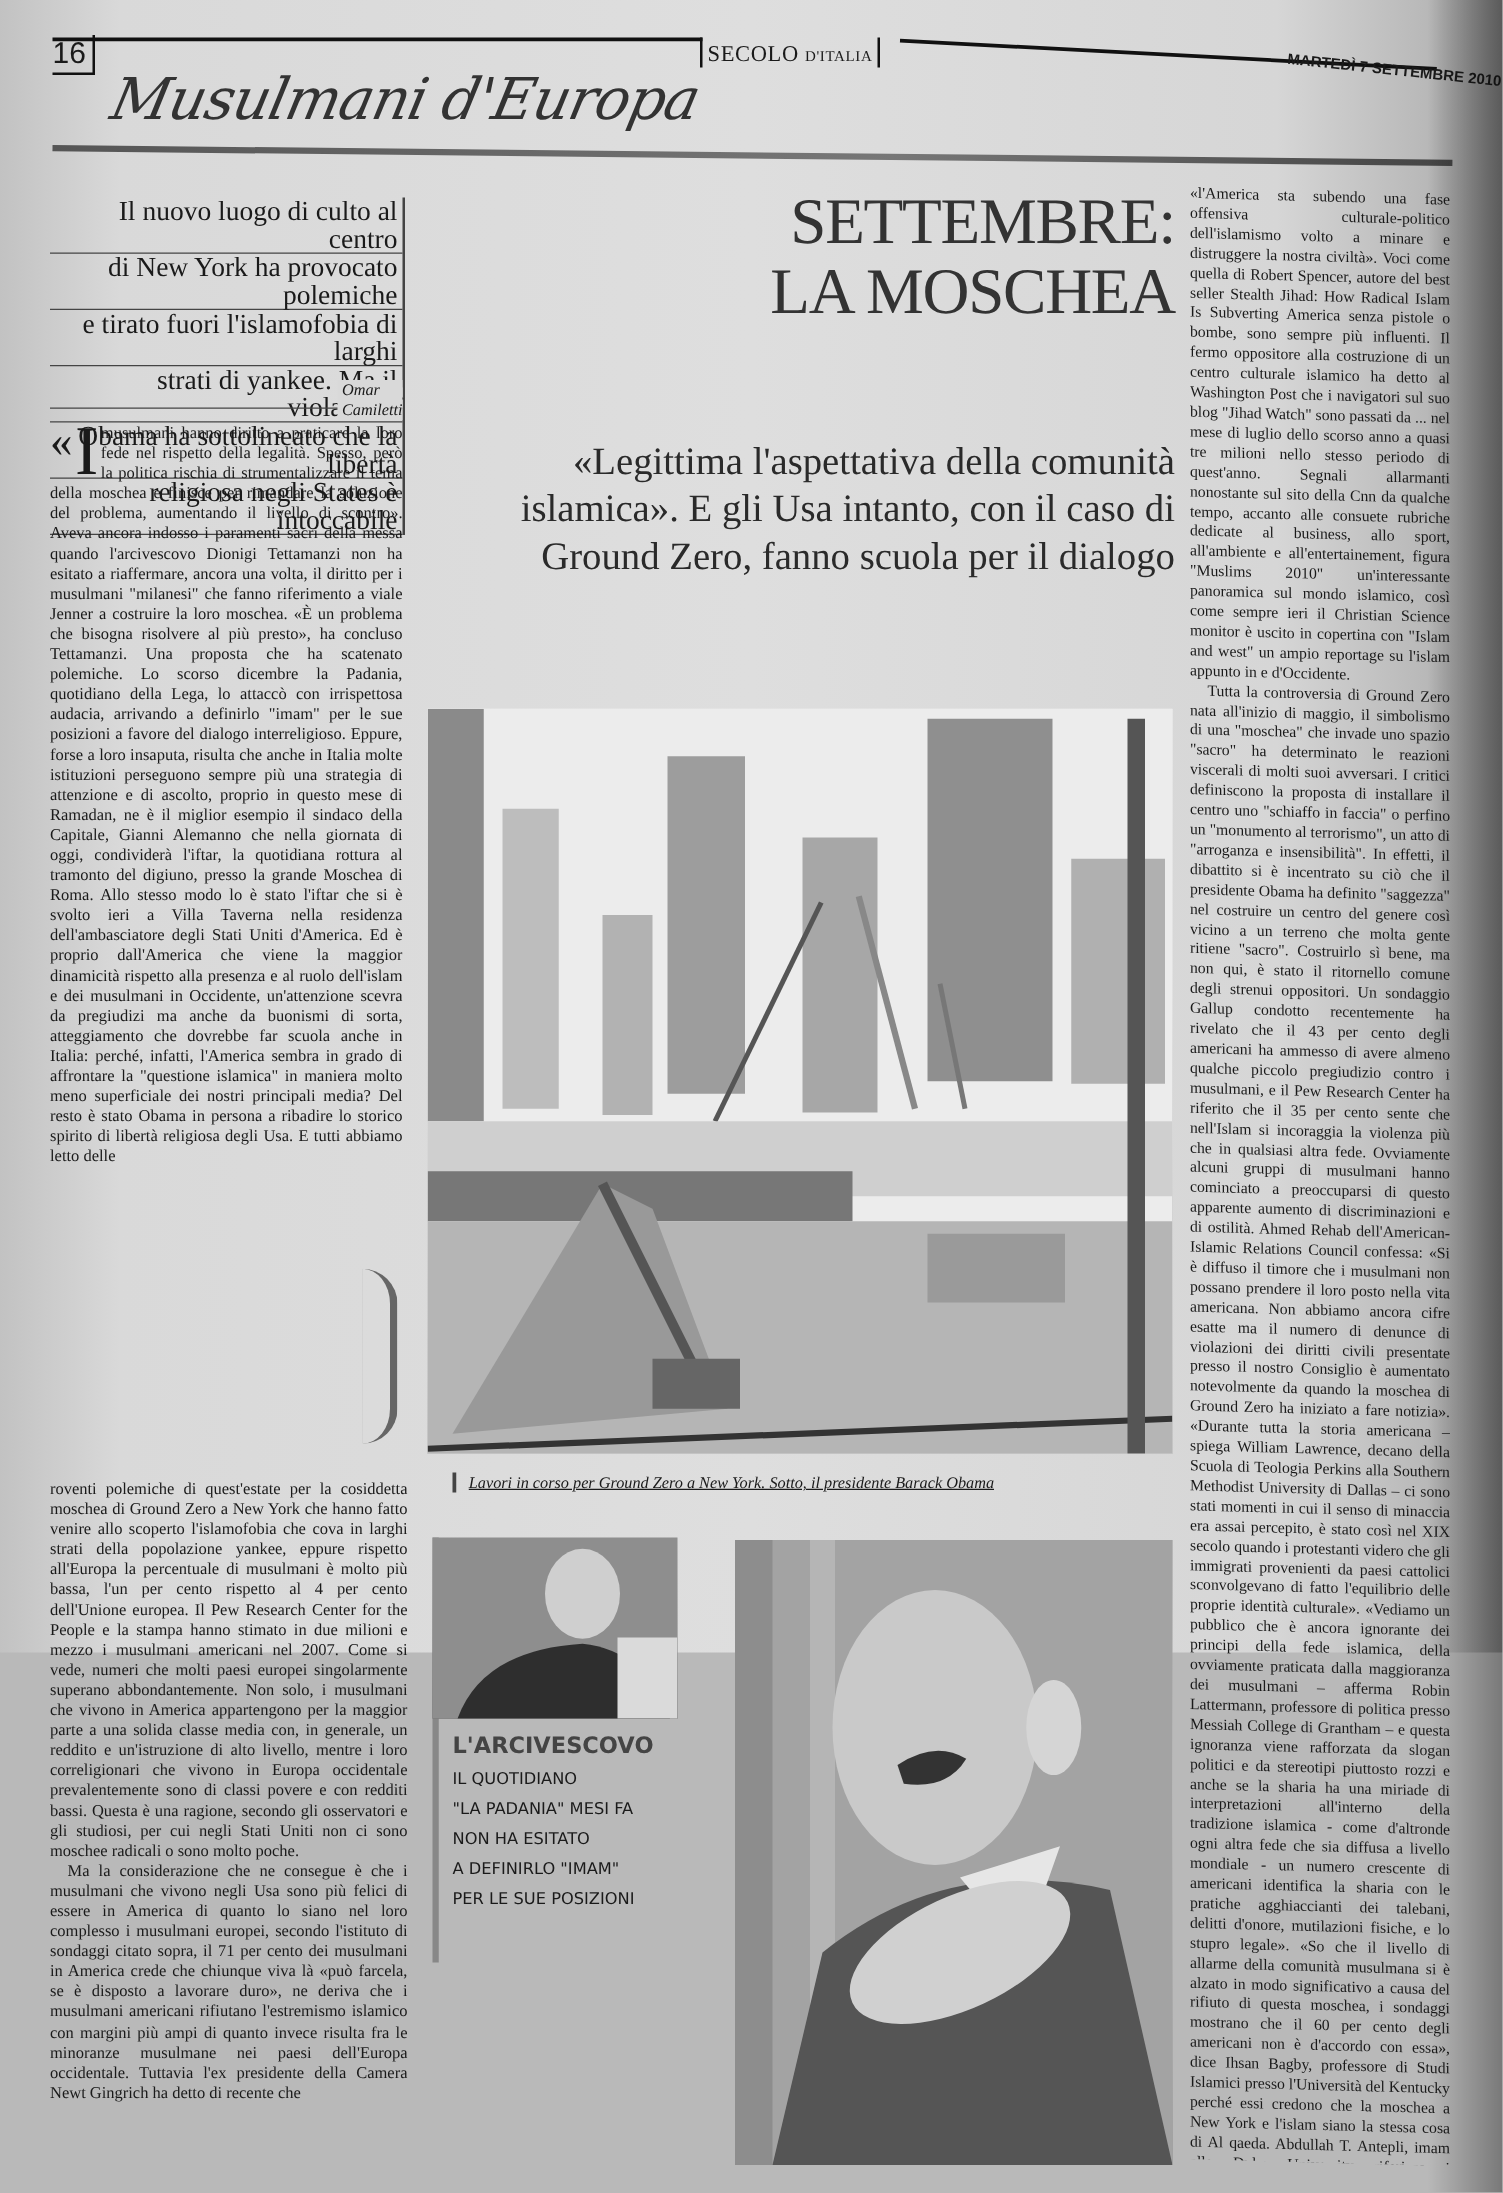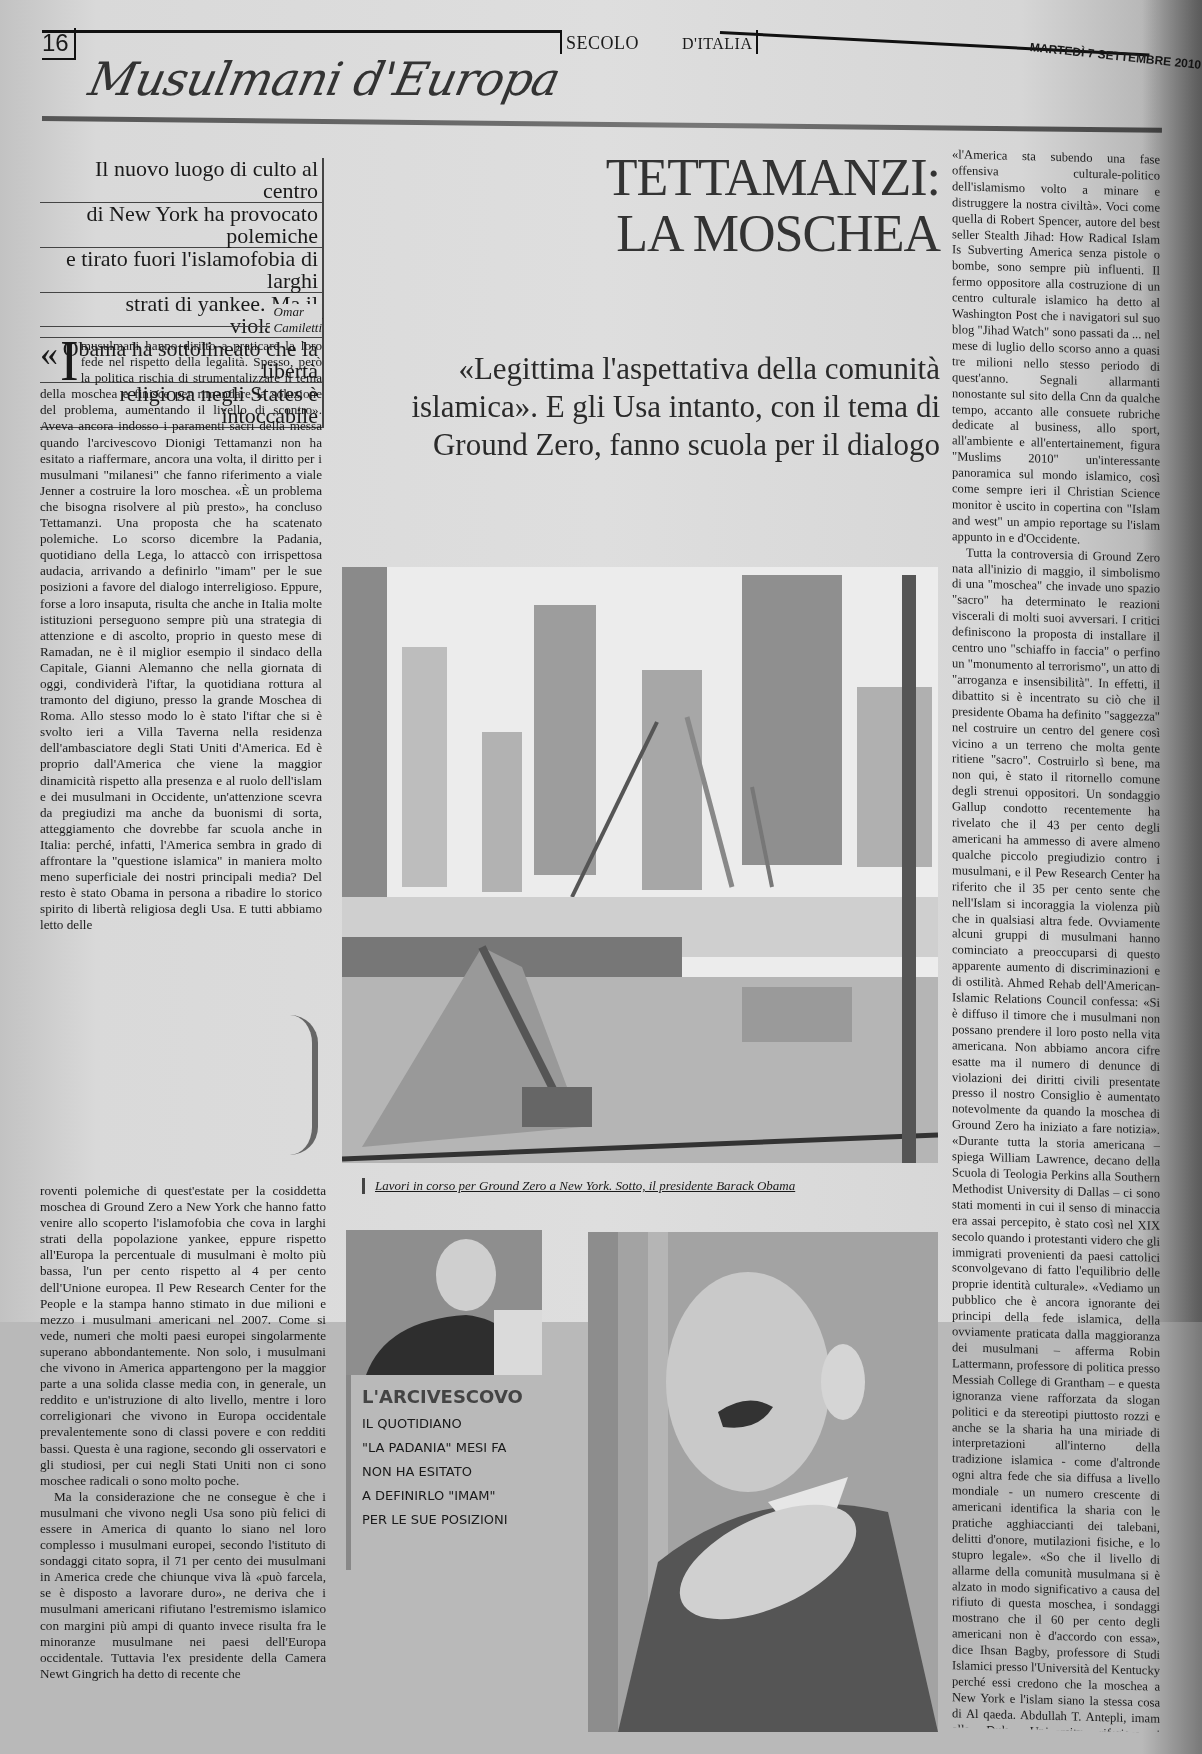--- a/index.html
+++ b/index.html
@@ -2,21 +2,21 @@
 <html><head>
 <meta charset="utf-8">
 <style>
   html,body{margin:0;padding:0;}
   body{width:1202px;height:1754px;background:#b9b9b9;position:relative;overflow:hidden;font-family:"Liberation Serif",serif;color:#1a1a1a;}
   .page{position:absolute;left:0;top:0;width:1202px;height:1322px;background:linear-gradient(90deg,#c2c2c2 0%,#d9d9d9 8%,#dedede 50%,#d6d6d6 85%,#b8b8b8 95%,#8a8a8a 100%);}
   .topline{position:absolute;left:42px;top:30px;width:520px;height:3px;background:#111;}
   .topline2{position:absolute;left:720px;top:31px;width:430px;height:3px;background:#111;transform:rotate(3deg);transform-origin:left;}
   .pagenum{position:absolute;left:42px;top:28px;width:32px;height:30px;border-right:2px solid #111;border-bottom:2px solid #111;font:500 24px "Liberation Sans",sans-serif;line-height:30px;}
   .masthead{position:absolute;left:560px;top:30px;font:18px "Liberation Serif",serif;letter-spacing:0.5px;border-left:2px solid #111;border-right:2px solid #111;padding:0 4px;height:24px;line-height:26px;}
-  .masthead small{font-size:16px;margin-left:38px;}
+  .masthead small{font-size:12px;}
   .dateline{position:absolute;left:1030px;top:40px;font:bold 12px "Liberation Sans",sans-serif;transform:rotate(6deg);transform-origin:left;white-space:nowrap;}
   .section{position:absolute;left:90px;top:52px;font:italic 46px "DejaVu Serif",serif;color:#333;letter-spacing:-1px;transform:skewX(-12deg);}
   .sectionrule{position:absolute;left:42px;top:116px;width:1120px;height:5px;background:linear-gradient(90deg,#555,#777 60%,#444);transform:rotate(0.6deg);transform-origin:left;}
   .kicker{position:absolute;left:40px;top:158px;width:282px;border-right:2px solid #444;}
   .kicker div{font-size:22px;text-align:right;border-bottom:1.5px solid #444;line-height:22px;padding-right:4px;}
   .byline{position:absolute;left:40px;top:316px;width:282px;border-bottom:1.5px solid #444;height:10px;}
   .byline span{position:absolute;right:0;top:-6px;background:#d9d9d9;padding-left:4px;font:italic 13px "Liberation Serif",serif;}
   .col{position:absolute;font-size:13.2px;line-height:16.1px;text-align:justify;}
   .col p{margin:0;text-indent:0;}
   .col p+p{text-indent:14px;}
@@ -74,24 +74,24 @@
   </div>
 
   <div class="pullbracket"></div>
 
   <div class="col col1b">
     <p>roventi polemiche di quest'estate per la cosiddetta moschea di Ground Zero a New York che hanno fatto venire allo scoperto l'islamofobia che cova in larghi strati della popolazione yankee, eppure rispetto all'Europa la percentuale di musulmani è molto più bassa, l'un per cento rispetto al 4 per cento dell'Unione europea. Il Pew Research Center for the People e la stampa hanno stimato in due milioni e mezzo i musulmani americani nel 2007. Come si vede, numeri che molti paesi europei singolarmente superano abbondantemente. Non solo, i musulmani che vivono in America appartengono per la maggior parte a una solida classe media con, in generale, un reddito e un'istruzione di alto livello, mentre i loro correligionari che vivono in Europa occidentale prevalentemente sono di classi povere e con redditi bassi. Questa è una ragione, secondo gli osservatori e gli studiosi, per cui negli Stati Uniti non ci sono moschee radicali o sono molto poche.</p>
     <p>Ma la considerazione che ne consegue è che i musulmani che vivono negli Usa sono più felici di essere in America di quanto lo siano nel loro complesso i musulmani europei, secondo l'istituto di sondaggi citato sopra, il 71 per cento dei musulmani in America crede che chiunque viva là «può farcela, se è disposto a lavorare duro», ne deriva che i musulmani americani rifiutano l'estremismo islamico con margini più ampi di quanto invece risulta fra le minoranze musulmane nei paesi dell'Europa occidentale. Tuttavia l'ex presidente della Camera Newt Gingrich ha detto di recente che</p>
   </div>
 
   <div class="headline">
-    <div>TETTAMANZI:</div>
+    <div>SETTEMBRE:</div>
     <div>LA MOSCHEA</div>
   </div>
-  <div class="deck">«Legittima l'aspettativa della comunità islamica». E gli Usa intanto, con il tema di Ground Zero, fanno scuola per il dialogo</div>
+  <div class="deck">«Legittima l'aspettativa della comunità islamica». E gli Usa intanto, con il caso di Ground Zero, fanno scuola per il dialogo</div>
 
   <div class="photo1">
     <svg width="596" height="596" viewBox="0 0 596 596">
       <rect x="0" y="0" width="596" height="596" fill="#ececec"></rect>
       <rect x="0" y="0" width="45" height="330" fill="#8a8a8a"></rect>
       <rect x="60" y="80" width="45" height="240" fill="#bdbdbd"></rect>
       <rect x="140" y="165" width="40" height="160" fill="#b2b2b2"></rect>
       <rect x="192" y="38" width="62" height="270" fill="#9d9d9d"></rect>
       <rect x="300" y="103" width="60" height="220" fill="#a7a7a7"></rect>
       <rect x="400" y="8" width="100" height="290" fill="#8f8f8f"></rect>

